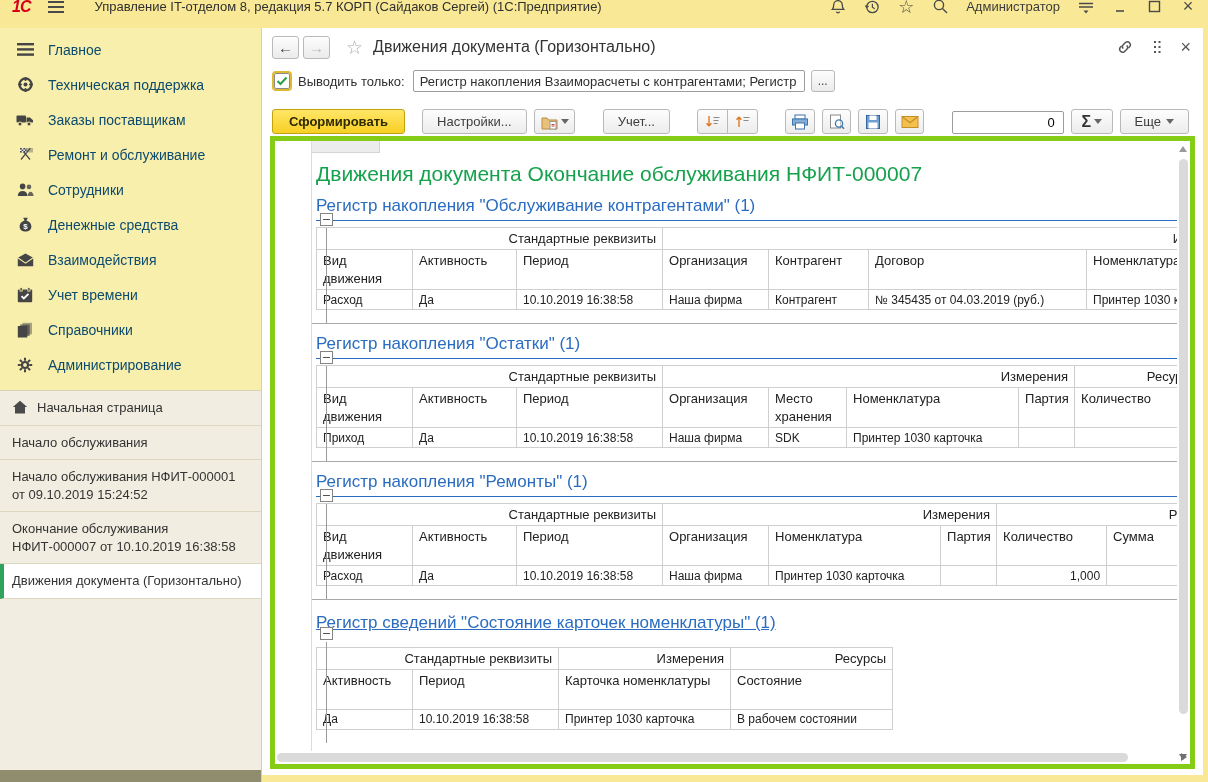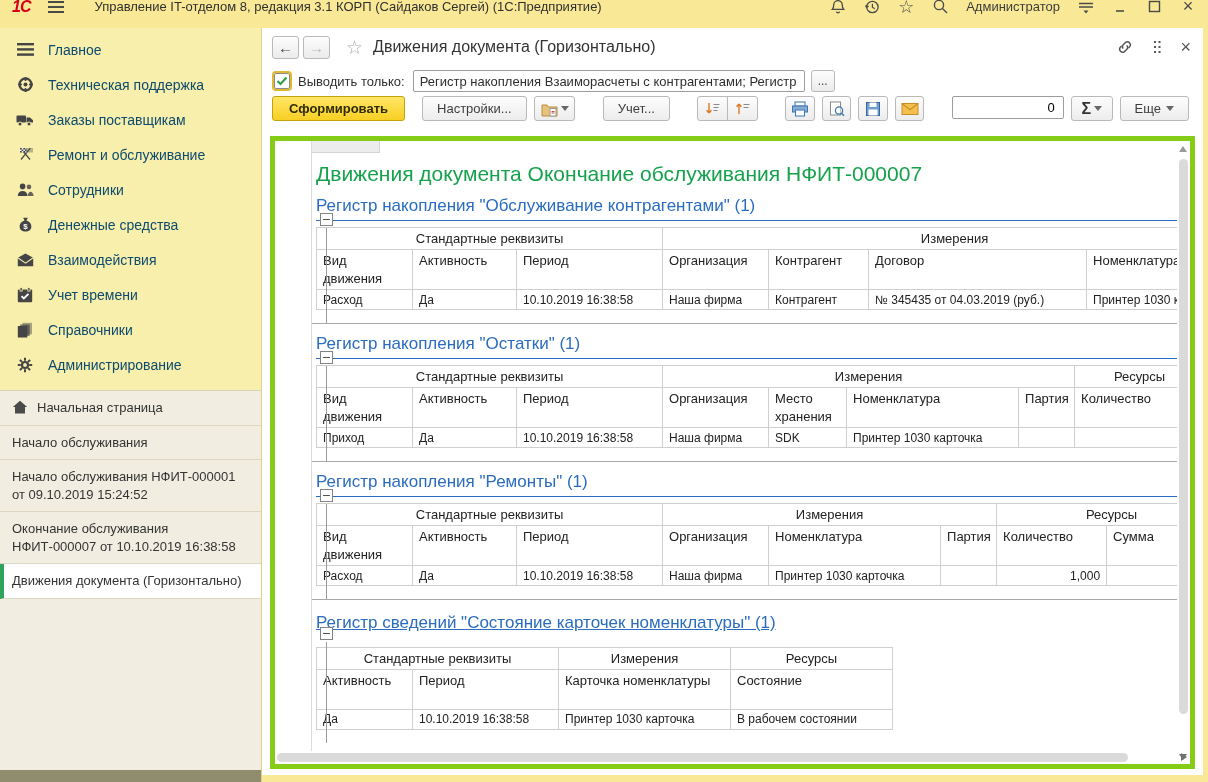--- a/index.html
+++ b/index.html
@@ -43,21 +43,21 @@
   .th-right { margin-left:auto; display:flex; align-items:center; gap:18px; }
   .th-ico { display:inline-flex; align-items:center; justify-content:center; color:#555; }
   .tab-close { font-size:18px; color:#555; line-height:1; }
 
   .filter-row { height:30px; display:flex; align-items:center; gap:8px; padding:0 12px; }
   .checkbox { width:16px; height:16px; background:#fff; border:1px solid #8b8b8b; border-radius:2px; outline:2px solid #ddba32; outline-offset:0px; display:inline-flex; align-items:center; justify-content:center; }
   .filter-label { font-size:13px; color:#2f2f2f; }
   .filter-input { width:392px; height:22px; border:1px solid #9d9d9d; border-radius:2px; padding:0 6px; font-size:13px; color:#2f2f2f; font-family:"Liberation Sans",sans-serif; overflow:hidden; }
   .dots-btn { width:24px; height:22px; border:1px solid #b9b9b9; border-radius:3px; background:linear-gradient(#fdfdfd,#ebebeb); font-size:12px; color:#444; display:inline-flex; align-items:center; justify-content:center; margin-left:-2px; }
 
-  .toolbar { height:38px; display:flex; align-items:flex-start; gap:7px; padding:0 10px; }
+  .toolbar { height:38px; display:flex; align-items:flex-end; gap:7px; padding:0 10px; }
   .btn { height:25px; border:1px solid #b9b9b9; border-radius:3px; background:linear-gradient(#fdfdfd,#ececec); padding:0 14px; font-size:13px; color:#3d3d3d; display:inline-flex; align-items:center; gap:5px; }
   .btn.primary { background:linear-gradient(#ffe667,#f8cf23); border-color:#c3a20c; color:#2e2a00; font-weight:bold; padding:0 16px; margin-right:10px; }
   .ibtn { width:31px; height:25px; border:1px solid #b9b9b9; border-radius:3px; background:linear-gradient(#fdfdfd,#ececec); display:inline-flex; align-items:center; justify-content:center; }
   .ibtn.wide { width:44px; gap:3px; }
   .caret { width:0; height:0; border-left:4px solid transparent; border-right:4px solid transparent; border-top:5px solid #666; }
   .group { display:inline-flex; }
   .group .ibtn + .ibtn { margin-left:-1px; border-top-left-radius:0; border-bottom-left-radius:0; }
   .group .ibtn:first-child { border-top-right-radius:0; border-bottom-right-radius:0; }
   .num-field { width:112px; height:23px; border:1px solid #9d9d9d; border-radius:2px; padding:0 8px; text-align:right; font-size:13px; font-family:"Liberation Sans",sans-serif; }
   .sigma { font-size:16px; font-weight:bold; color:#333; }
@@ -69,21 +69,21 @@
   .corner { position:absolute; left:37px; top:0; width:68px; height:12px; background:#ececec; border-right:1px solid #d4d4d4; border-bottom:1px solid #d4d4d4; z-index:3; }
   .gutter-line { position:absolute; left:36px; top:0; bottom:13px; width:1px; background:#dcdcdc; z-index:2; }
   .report-body { position:absolute; left:0; top:12px; right:13px; bottom:13px; overflow:hidden; padding-left:37px; }
   .rep-title { font-size:21px; color:#16a24c; margin:9px 0 4px 4px; white-space:nowrap; }
   .section { position:relative; padding:0 0 13px 0; border-bottom:1px solid #a9a9a9; }
   .section:last-child { border-bottom:none; }
   .sec-head { font-size:17px; color:#2a6cc0; margin:10px 0 0 4px; padding-bottom:4px; border-bottom:1px solid #2a6cc0; cursor:pointer; white-space:nowrap; }
   .sec-head.narrow { border-bottom:none; text-decoration:underline; white-space:normal; line-height:1.55; }
   table.rtab { border-collapse:collapse; table-layout:fixed; margin:6px 0 0 4px; background:#fff; }
   table.rtab th, table.rtab td { border:1px solid #cfcfcf; overflow:hidden; white-space:normal; }
-  tr.grow th { font-weight:normal; text-align:center; font-size:13px; color:#222; padding:2px 6px; height:22px; }
+  tr.grow th { font-weight:normal; text-align:right; font-size:13px; color:#222; padding:2px 6px; height:22px; }
   tr.hrow th { font-weight:normal; text-align:left; font-size:13px; color:#222; padding:2px 6px; height:40px; vertical-align:top; line-height:1.35; }
   table.rtab td { font-size:12px; color:#222; padding:2px 6px; height:20px; white-space:nowrap; }
   table.rtab td:first-child { }
   td.red { color:#cf0000; }
   td.green { color:#00931f; }
   td.num { text-align:right; padding-right:8px; }
   .minus { position:absolute; left:-29px; top:17px; width:13px; height:13px; background:#fff; border:1px solid #848484; z-index:2; }
   .minus::before { content:''; position:absolute; left:2px; right:2px; top:5px; height:1px; background:#555; }
   .section .minus { left:8px; } .section .gline { left:14px; }
   .gline { position:absolute; top:32px; bottom:0; width:1px; background:#9a9a9a; }
@@ -103,21 +103,21 @@
 
 <div class="app">
 
   <div class="titlebar">
     <span class="logo">1С</span>
     <span class="burger">
         <i></i>
         <i></i>
         <i></i>
       </span>
-    <span class="t-title">Управление IT-отделом 8, редакция 3.1 КОРП (Сайдаков Сергей)  (1С:Предприятие)</span>
+    <span class="t-title">Управление IT-отделом 8, редакция 5.7 КОРП (Сайдаков Сергей)  (1С:Предприятие)</span>
     <span class="t-right">
       <span class="t-ico">
         <svg width="18" height="18" viewBox="0 0 18 18">
             <path d="M9 2.6a4.3 4.3 0 0 0-4.3 4.3c0 3.1-1.4 4.5-1.4 4.5h11.4s-1.4-1.4-1.4-4.5A4.3 4.3 0 0 0 9 2.6z" fill="none" stroke="#4a4a4a" stroke-width="1.3"></path>
             <path d="M7.4 13.6a1.7 1.7 0 0 0 3.2 0" fill="none" stroke="#4a4a4a" stroke-width="1.3"></path>
           </svg>
       </span>
       <span class="t-ico">
         <svg width="18" height="18" viewBox="0 0 18 18">
             <circle cx="9.4" cy="9" r="5.7" fill="none" stroke="#4a4a4a" stroke-width="1.3"></circle>

